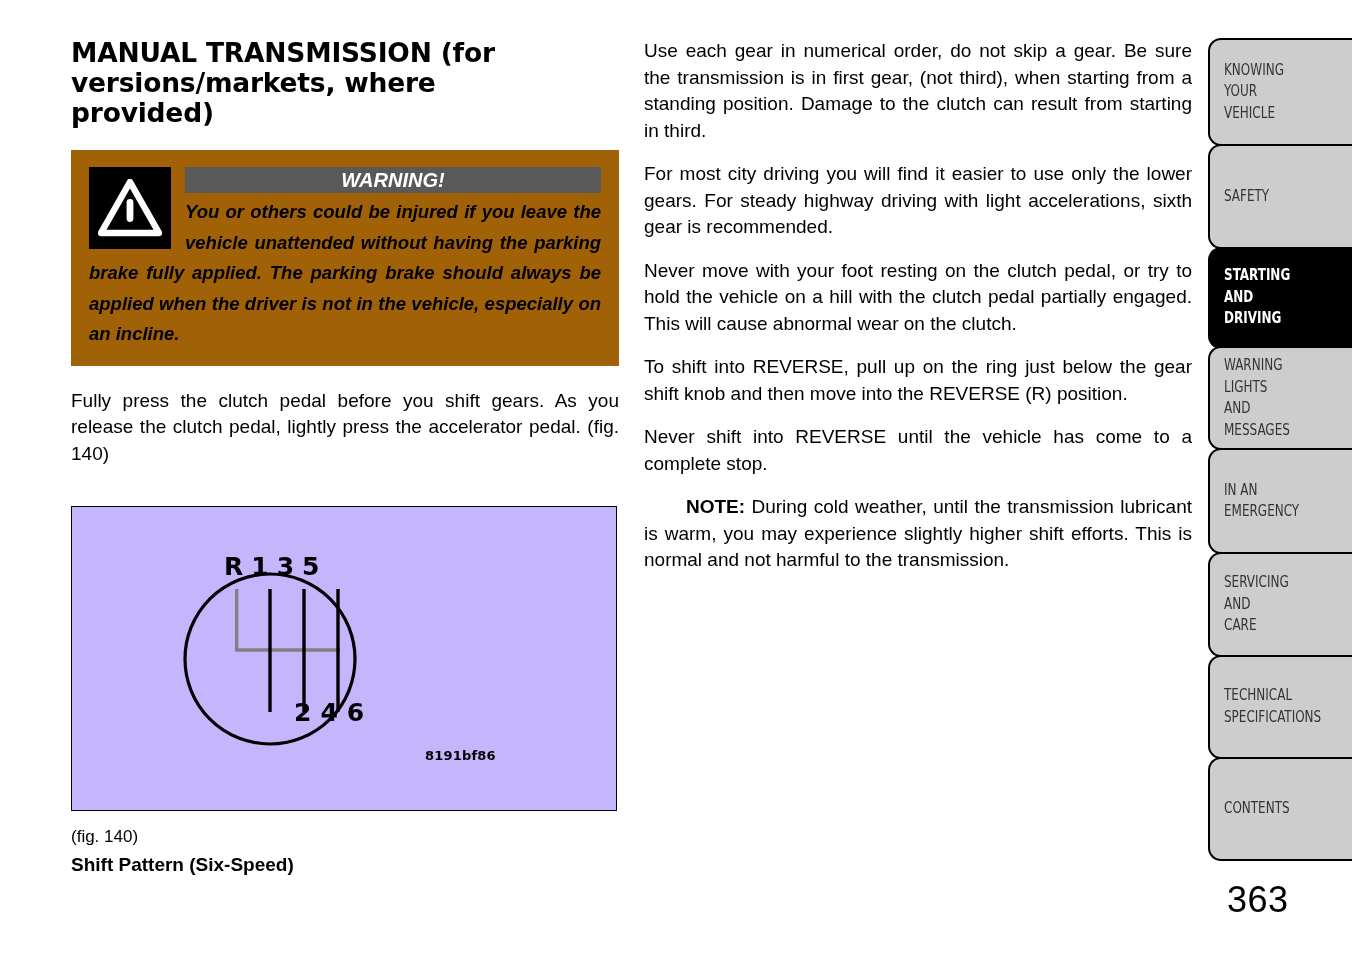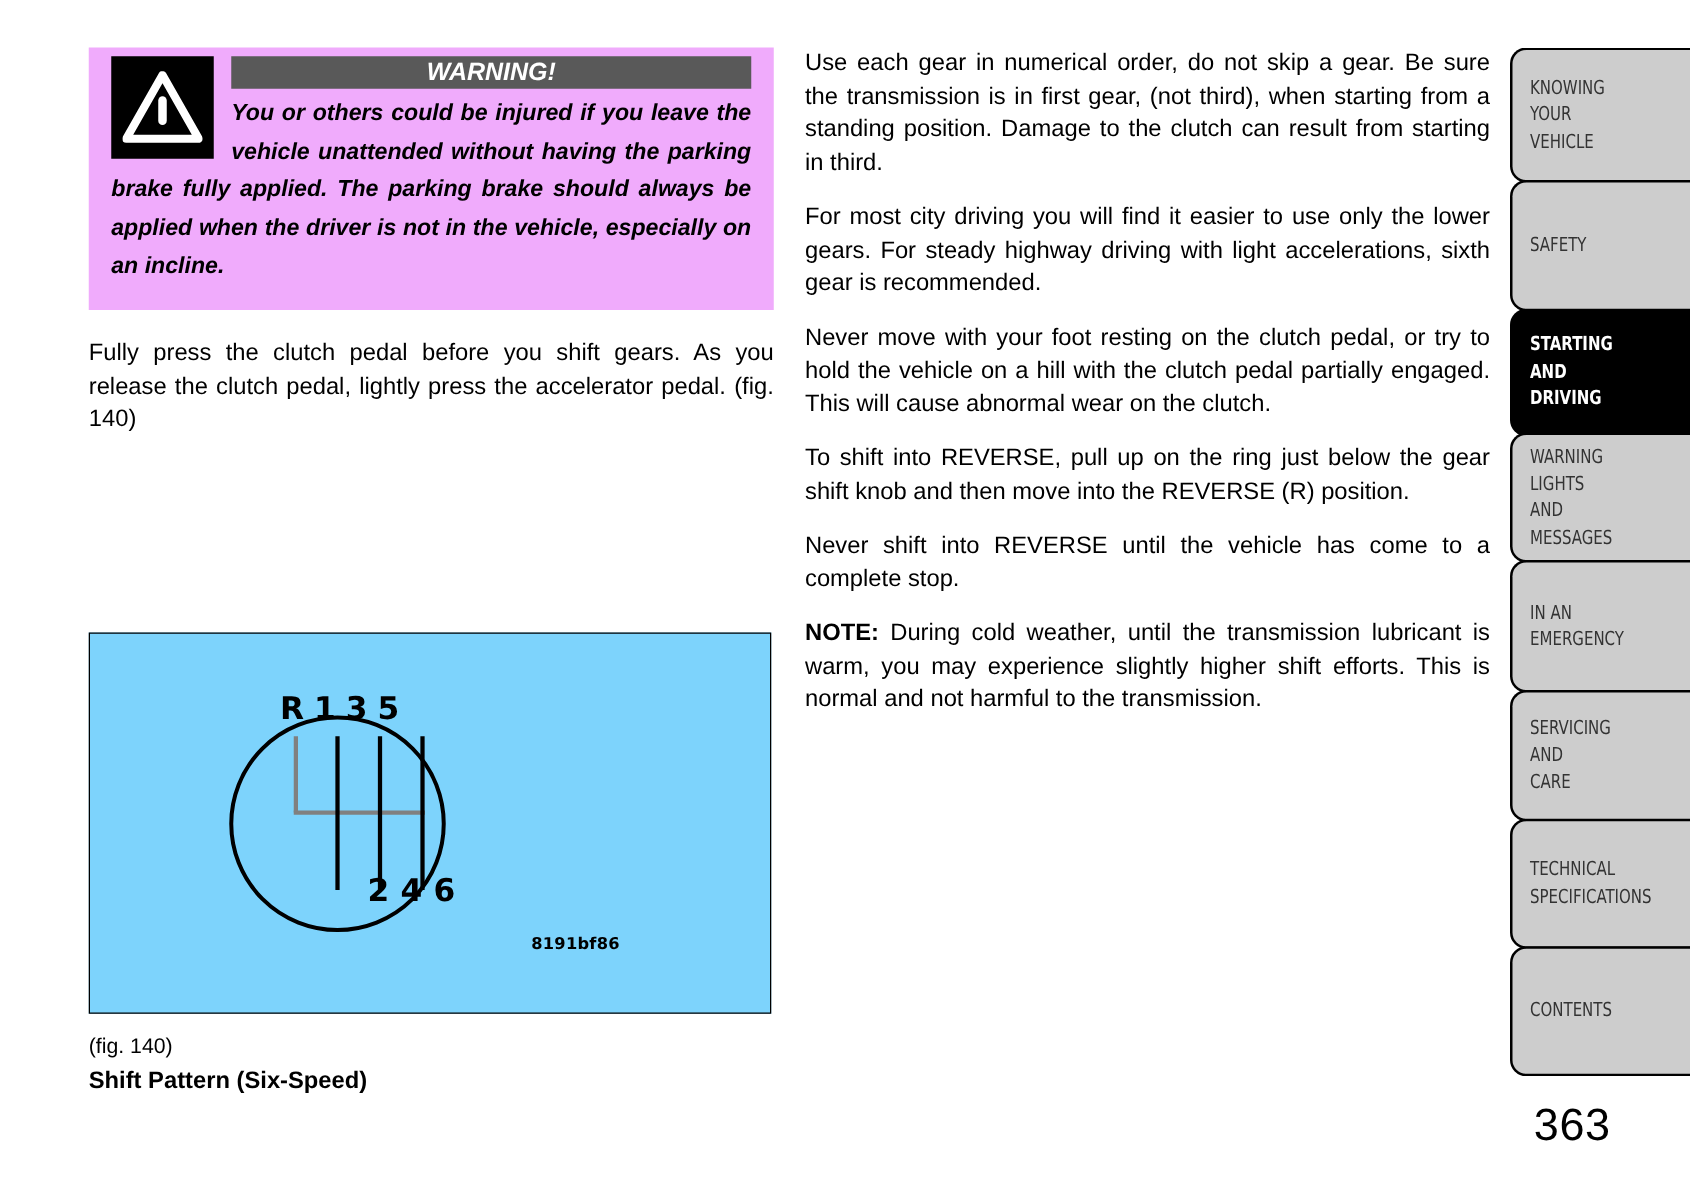--- a/index.html
+++ b/index.html
@@ -41,22 +41,22 @@
     font-weight: bold;
     font-size: 26.5px;
     line-height: 30px;
     letter-spacing: -0.2px;
     margin: 0 0 22px 0;
     max-width: 470px;
   }
 
   
   .warning-box {
-    background: #f0abfc;
-    padding: 7px 18px 16px 18px;
+    background: #a16207;
+    padding: 17px 18px 16px 18px;
     margin-bottom: 22px;
     position: relative;
     min-height: 210px;
     box-sizing: border-box;
   }
   .warning-icon {
     width: 82px;
     height: 82px;
     background: #000000;
     float: left;
@@ -91,32 +91,32 @@
 
   
   p.body {
     font-size: 19px;
     line-height: 26.5px;
     margin: 0 0 17px 0;
     text-align: justify;
     text-align-last: left;
   }
   p.body:last-child { margin-bottom: 0; }
-  .note-label { font-weight: bold; }
+  .note-label { font-weight: bold; margin-left: 42px; }
 
   
   .figure-frame {
     position: absolute;
     left: 71px;
     top: 506px;
     width: 546px;
     height: 305px;
     border: 1.6px solid #000000;
     box-sizing: border-box;
-    background: #7dd3fc;
+    background: #c4b5fd;
   }
   .figure-caption-num {
     position: absolute;
     left: 71px;
     top: 827px;
     font-size: 17px;
     line-height: 20px;
   }
   .figure-caption-title {
     position: absolute;
@@ -194,20 +194,21 @@
     letter-spacing: 0.5px;
   }
 </style>
 </head>
 <body>
 
 <div class="page">
 
   <div class="col-left">
 
+    <h1 class="page-title">MANUAL TRANSMISSION (for versions/markets, where provided)</h1>
 
     <div class="warning-box">
       <div class="warning-icon">
         <svg width="64" height="58" viewBox="0 0 64 58" aria-hidden="true">
           <path d="M32 3 L61 54 L3 54 Z" fill="none" stroke="#ffffff" stroke-width="6.5" stroke-linejoin="round"></path>
           <rect x="28.6" y="20" width="6.8" height="23" rx="3.4" fill="#ffffff"></rect>
         </svg>
       </div>
       <div class="warning-banner">WARNING!</div>
       <p class="warning-text">You or others could be injured if you leave the vehicle unattended without having the parking brake fully applied. The parking brake should always be applied when the driver is not in the vehicle, especially on an incline.</p>

